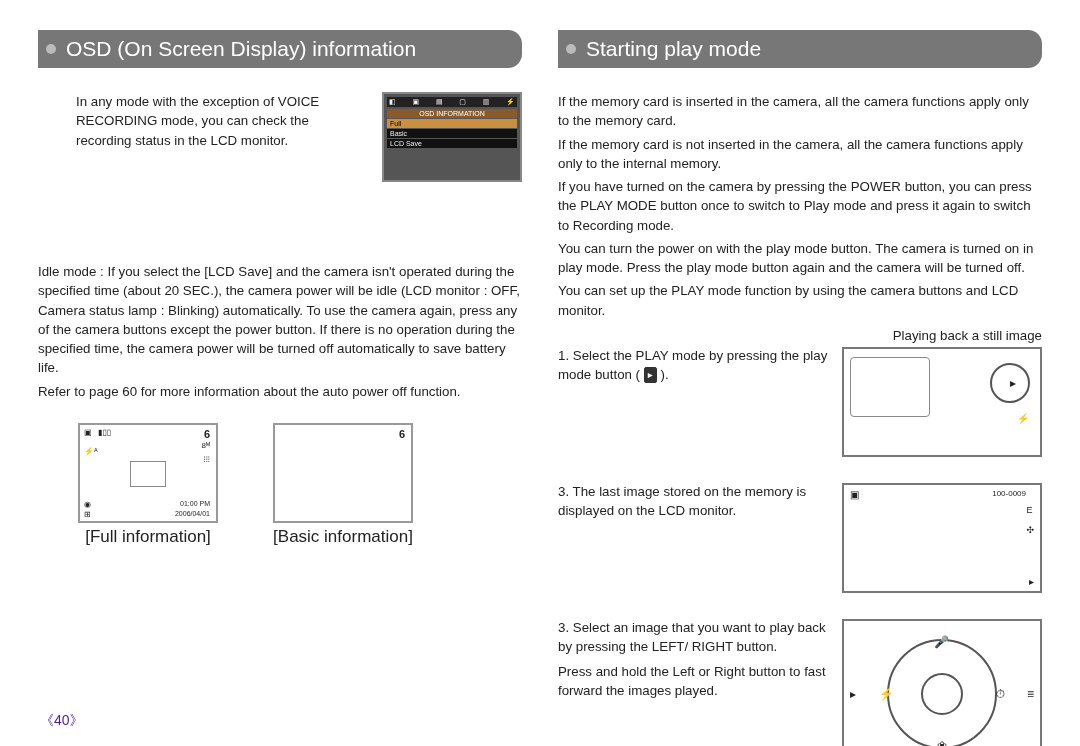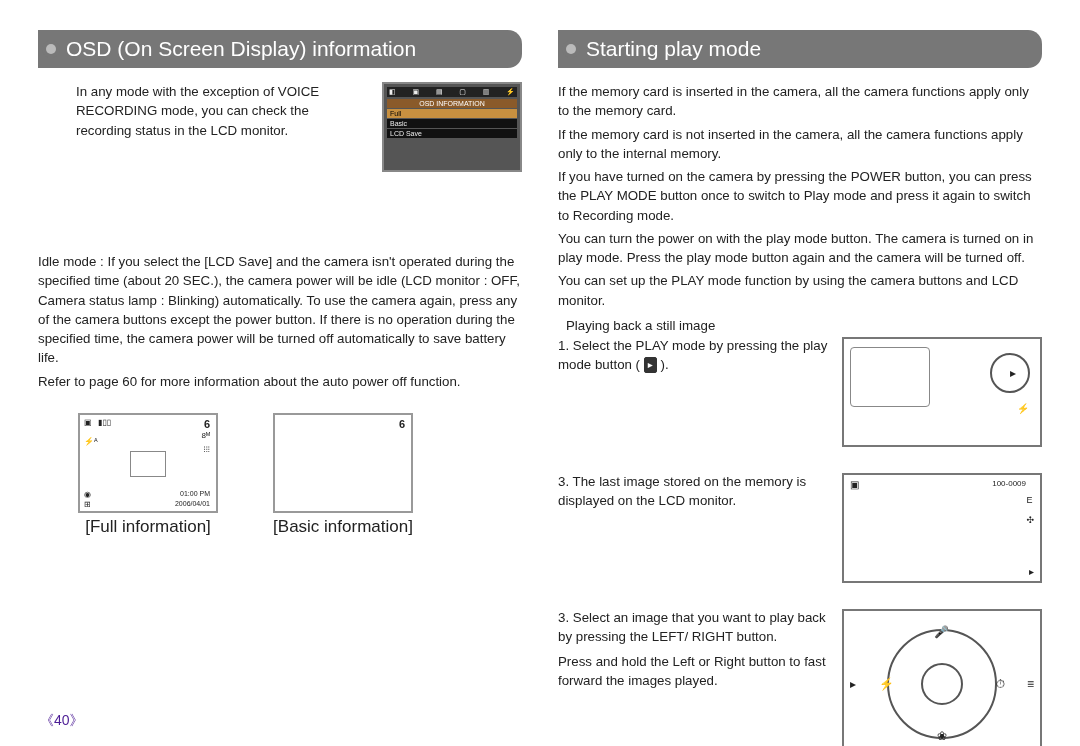--- a/index.html
+++ b/index.html
@@ -25,21 +25,21 @@
   }
   .col-left { padding-right: 18px; }
   .col-right { padding-left: 18px; }
 
   .hdr {
     background: #777;
     color: #fff;
     border-radius: 0 14px 14px 0;
     padding: 6px 16px 6px 28px;
     font-size: 21px;
-    margin-bottom: 14px;
+    margin-bottom: 24px;
     position: relative;
     height: 38px;
     display: flex;
     align-items: center;
   }
   .hdr::before {
     content: "";
     width: 10px; height: 10px;
     background: #bbb;
     border-radius: 50%;
@@ -176,21 +176,21 @@
   }
 
   .pageno {
     position:absolute;
     left: 40px;
     bottom: 16px;
     font-size: 14px;
     color:#4c1d95;
   }
 
-  .subhead { font-size:13.3px; margin:8px 0 4px 8px; }
+  .subhead { font-size:13.3px; margin:8px 0 4px 8px;text-align:right; }
 </style>
 </head>
 <body>
 
 <div class="page">
 
   <div class="col col-left">
     <div class="hdr">
       <span>OSD (On Screen Display) information</span>
     </div>

